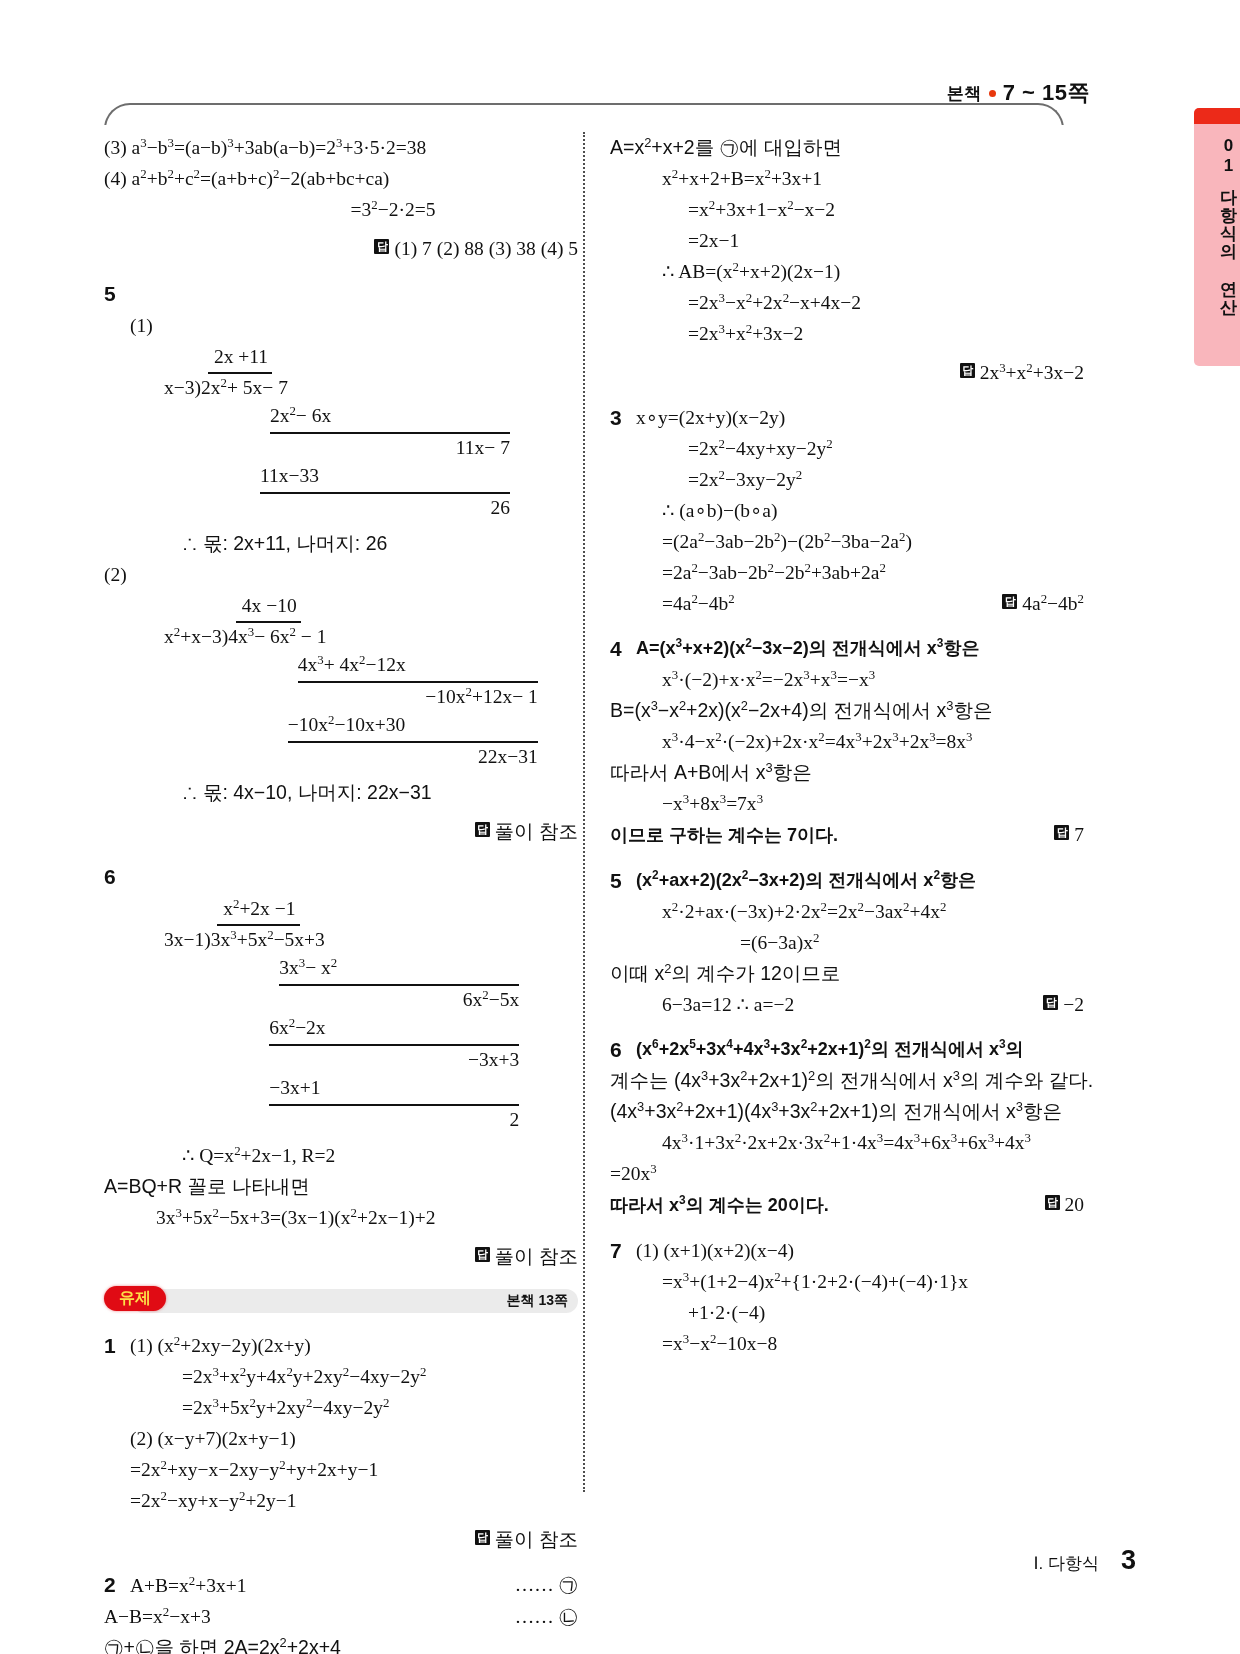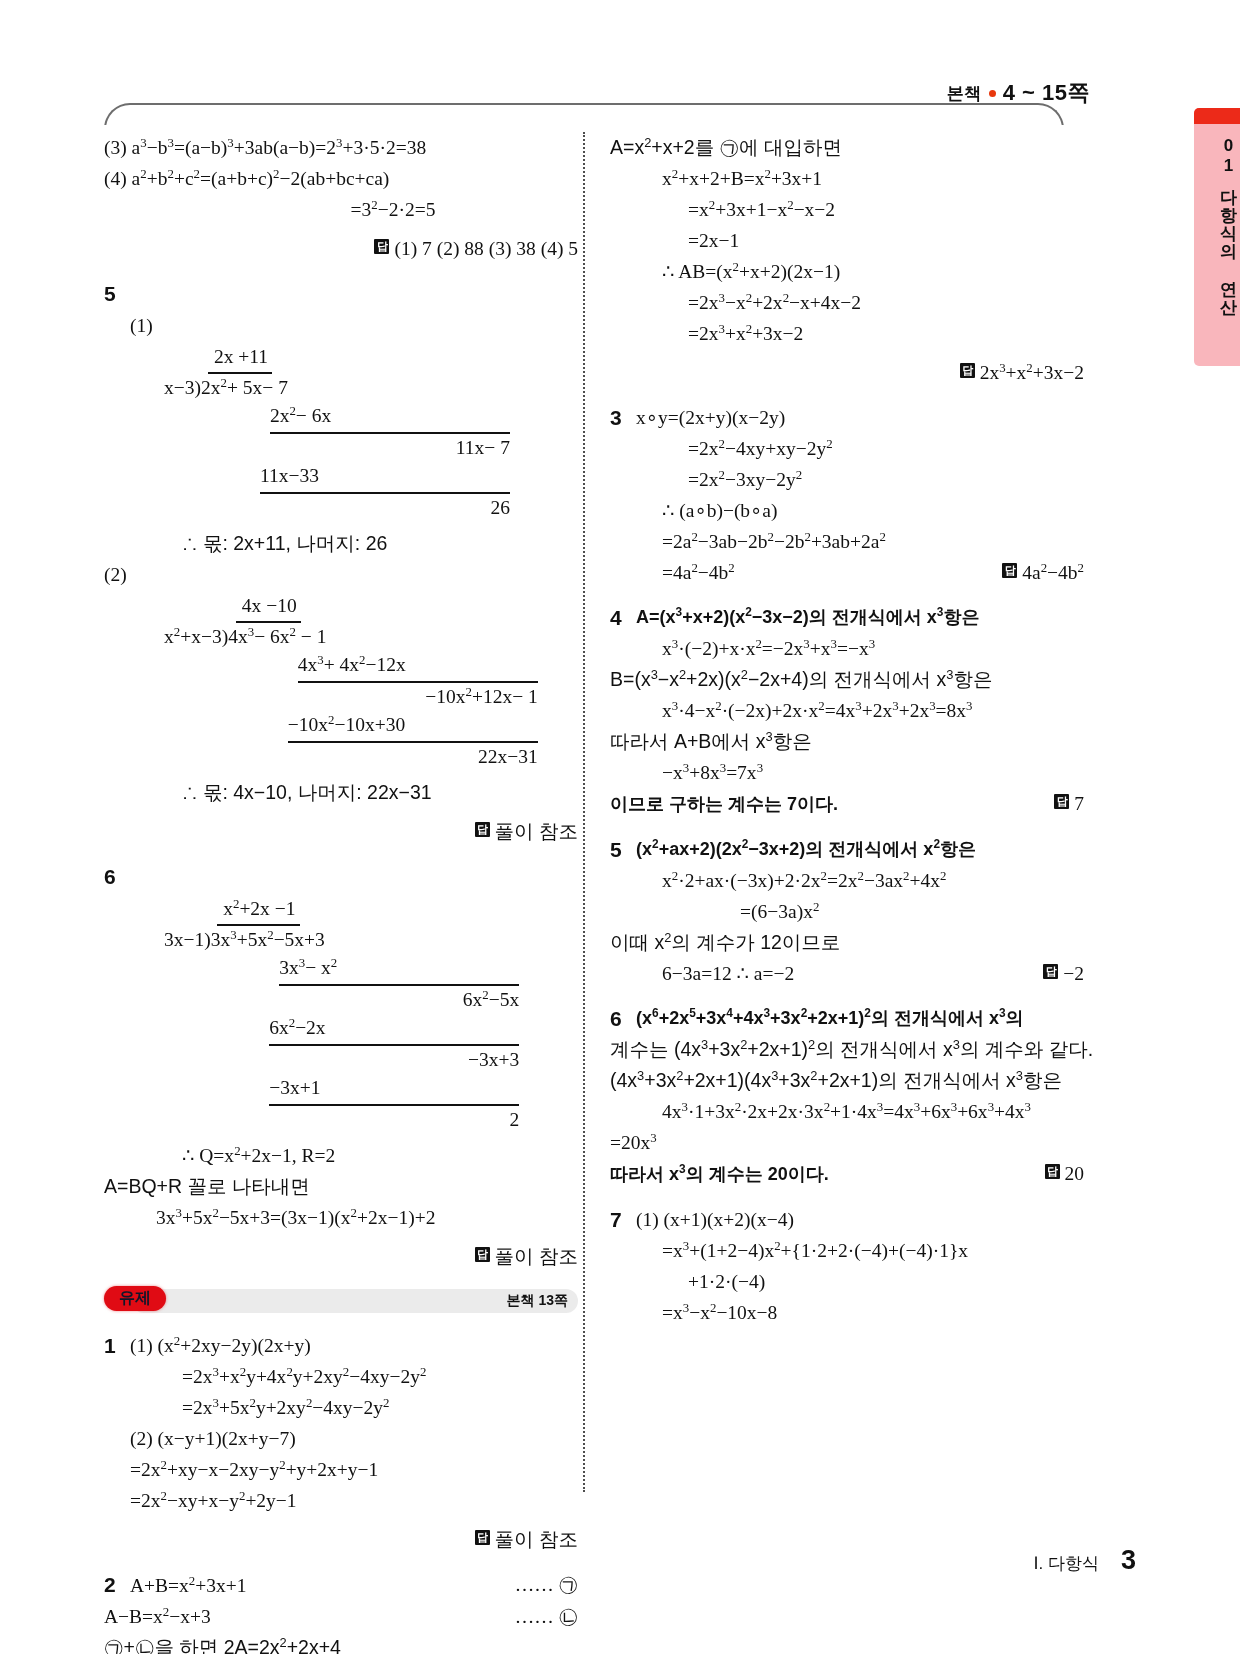--- a/index.html
+++ b/index.html
@@ -191,21 +191,21 @@
     position: absolute;
     left: 28px; right: 0; top: 3px;
     height: 24px;
     background: #ebebeb;
     border-radius: 12px;
   }
   .sec-head .badge {
     position: absolute;
     left: 0; top: 0;
     background: #e00b14;
-    color: #0f172a;
+    color: #fde047;
     font-family: "Liberation Sans", sans-serif;
     font-weight: bold;
     font-size: 16px;
     padding: 4px 15px 5px 15px;
     border-radius: 13px;
     line-height: 1;
     box-shadow: 0 0 3px rgba(224,11,20,.5);
   }
   .sec-head .pageref {
     position: absolute;
@@ -232,21 +232,21 @@
   sup { font-size: .66em; vertical-align: super; line-height: 0; }
 </style>
 </head>
 <body>
 
 <div id="page">
 
   <div class="running-head">
     <span class="bon">본책</span>
     <span class="dot"></span>
-    <span class="rng">4 ~ 15쪽</span>
+    <span class="rng">7 ~ 15쪽</span>
   </div>
 
   <div class="top-rule"></div>
 
   <div class="chapter-tab">
     <div class="cap"></div>
     <div class="label">
       <span>01</span><span>다항식의 연산</span>
     </div>
   </div>
@@ -304,21 +304,21 @@
       <div class="pageref">본책 13쪽</div>
     </div>
 
     <div id="left-section-body">
         <div class="line qrow" style="white-space: normal; margin-top: 14px;">
           <span class="qnum">1</span>
           <span class="body" style="">(1) (x<sup>2</sup>+2xy−2y)(2x+y)</span>
         </div>
         <div class="line ind3">=2x<sup>3</sup>+x<sup>2</sup>y+4x<sup>2</sup>y+2xy<sup>2</sup>−4xy−2y<sup>2</sup></div>
         <div class="line ind3">=2x<sup>3</sup>+5x<sup>2</sup>y+2xy<sup>2</sup>−4xy−2y<sup>2</sup></div>
-        <div class="line ind1">(2) (x−y+1)(2x+y−7)</div>
+        <div class="line ind1">(2) (x−y+7)(2x+y−1)</div>
         <div class="line ind1">=2x<sup>2</sup>+xy−x−2xy−y<sup>2</sup>+y+2x+y−1</div>
         <div class="line ind1">=2x<sup>2</sup>−xy+x−y<sup>2</sup>+2y−1</div>
         <div class="ans-line" style="font-family: &quot;Liberation Sans&quot;, sans-serif; margin-top: 8px; margin-bottom: 14px;"><span class="ans-mark">답</span><span>풀이 참조</span></div>
         <div class="line" style="white-space: normal; margin-top: 14px;"><span class="qnum">2</span><span>A+B=x<sup>2</sup>+3x+1</span><span style="float:right">…… ㉠</span></div>
         <div class="line ind0" style="white-space: normal;">A−B=x<sup>2</sup>−x+3<span style="float:right">…… ㉡</span></div>
         <div class="line ind0" style="font-family: &quot;Liberation Sans&quot;, sans-serif;">㉠+㉡을 하면     2A=2x<sup>2</sup>+2x+4</div>
       </div>
   </div>
 
   <div class="col col-right">
@@ -331,20 +331,21 @@
         <div class="line ind3">=2x<sup>3</sup>−x<sup>2</sup>+2x<sup>2</sup>−x+4x−2</div>
         <div class="line ind3">=2x<sup>3</sup>+x<sup>2</sup>+3x−2</div>
         <div class="ans-line" style="margin-top: 8px; margin-bottom: 14px;"><span class="ans-mark">답</span><span>2x<sup>3</sup>+x<sup>2</sup>+3x−2</span></div>
         <div class="line qrow" style="white-space: normal; margin-top: 14px;">
           <span class="qnum">3</span>
           <span class="body" style="">x∘y=(2x+y)(x−2y)</span>
         </div>
         <div class="line ind3">=2x<sup>2</sup>−4xy+xy−2y<sup>2</sup></div>
         <div class="line ind3">=2x<sup>2</sup>−3xy−2y<sup>2</sup></div>
         <div class="line ind2">∴ (a∘b)−(b∘a)</div>
+        <div class="line ind2">=(2a<sup>2</sup>−3ab−2b<sup>2</sup>)−(2b<sup>2</sup>−3ba−2a<sup>2</sup>)</div>
         <div class="line ind2">=2a<sup>2</sup>−3ab−2b<sup>2</sup>−2b<sup>2</sup>+3ab+2a<sup>2</sup></div>
         <div class="line ind2" style="white-space: normal;">=4a<sup>2</sup>−4b<sup>2</sup><span class="ans-inline"><span class="ans-mark">답</span>4a<sup>2</sup>−4b<sup>2</sup></span></div>
         <div class="line qrow" style="white-space: normal; margin-top: 14px;">
           <span class="qnum">4</span>
           <span class="body" style="font-family:'Liberation Sans',sans-serif;font-weight:bold;font-size:18px;">A=(x<sup>3</sup>+x+2)(x<sup>2</sup>−3x−2)의 전개식에서 x<sup>3</sup>항은</span>
         </div>
         <div class="line ind2">x<sup>3</sup>·(−2)+x·x<sup>2</sup>=−2x<sup>3</sup>+x<sup>3</sup>=−x<sup>3</sup></div>
         <div class="line ind0" style="font-family: &quot;Liberation Sans&quot;, sans-serif;">B=(x<sup>3</sup>−x<sup>2</sup>+2x)(x<sup>2</sup>−2x+4)의 전개식에서 x<sup>3</sup>항은</div>
         <div class="line ind2">x<sup>3</sup>·4−x<sup>2</sup>·(−2x)+2x·x<sup>2</sup>=4x<sup>3</sup>+2x<sup>3</sup>+2x<sup>3</sup>=8x<sup>3</sup></div>
         <div class="line ind0" style="font-family: &quot;Liberation Sans&quot;, sans-serif;">따라서 A+B에서 x<sup>3</sup>항은</div>

